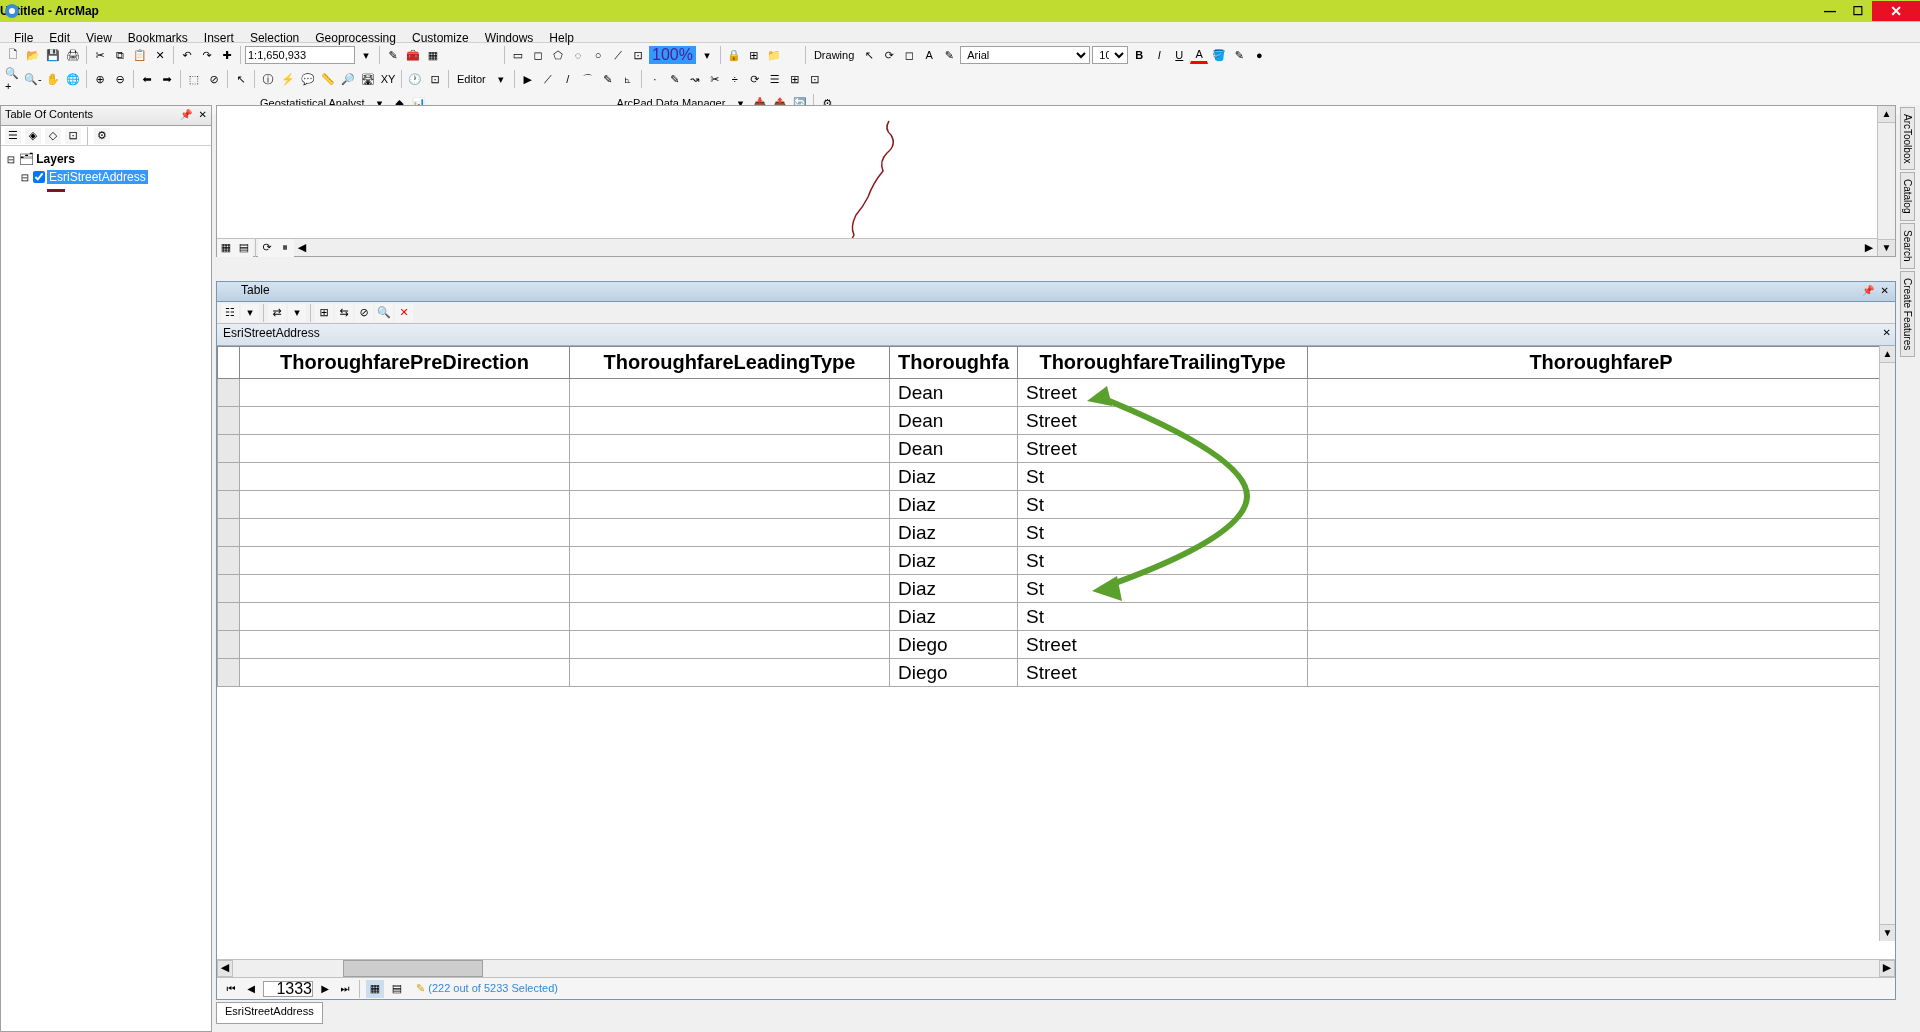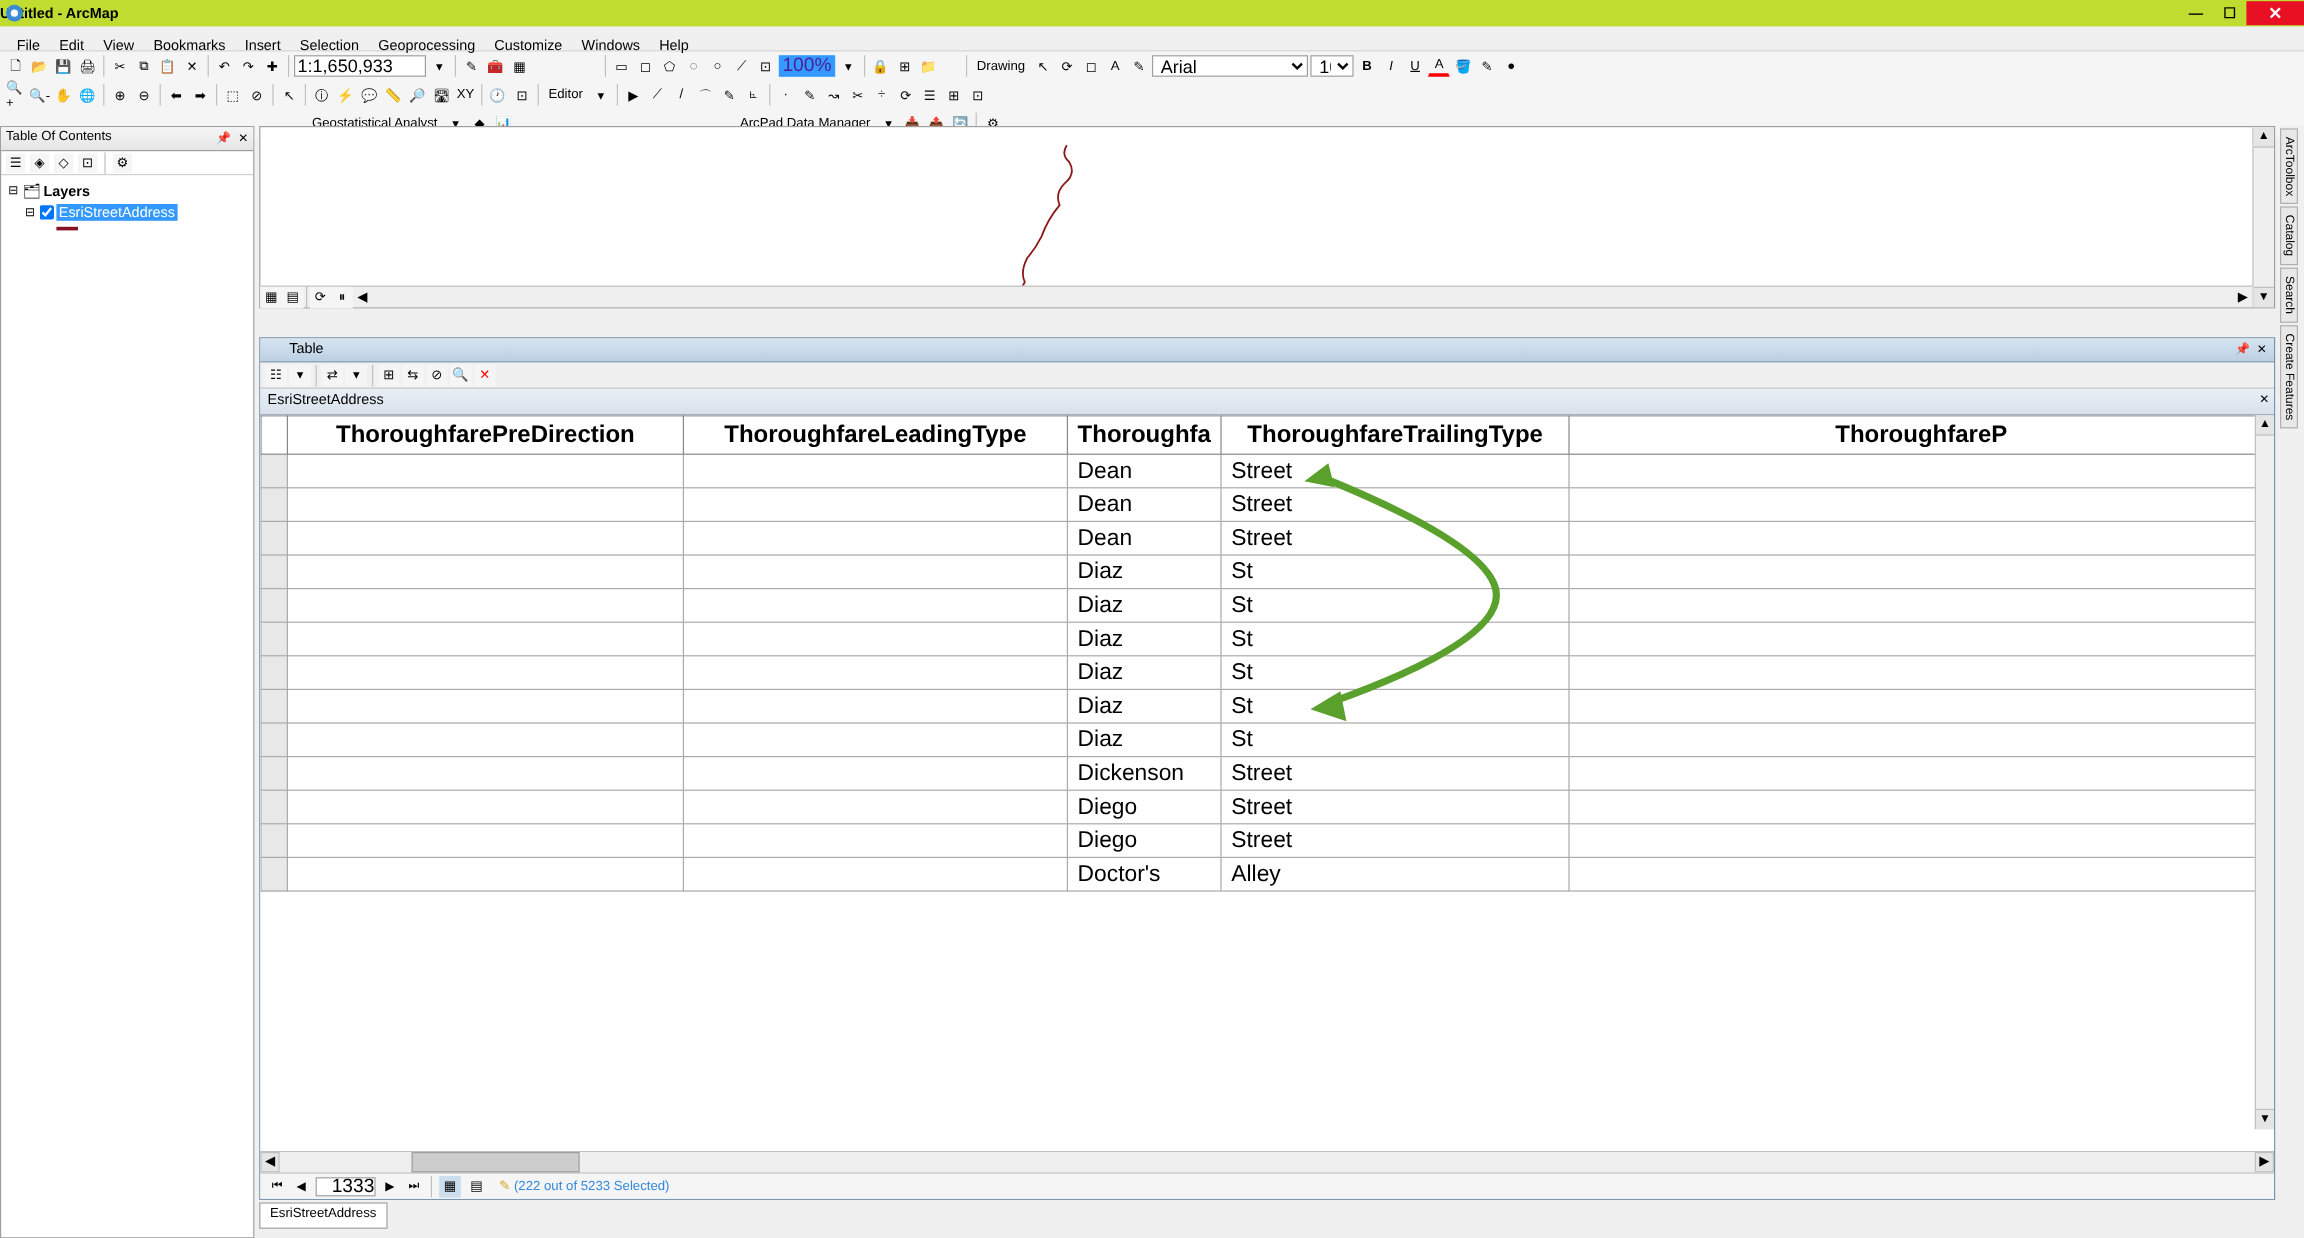--- a/index.html
+++ b/index.html
@@ -14,21 +14,21 @@
 
 
 .menubar { height: 21px; background: #f0f0f0; border-bottom: 1px solid #d0d0d0; display: flex; align-items: center; font-size: 12px; padding-left: 6px; gap: 0; }
 .menubar span { padding: 2px 8px; margin-top: 11px; }
 
 
 .toolbar-rows { background: #f5f5f5; }
 .toolbar-row { display: flex; align-items: center; height: 24px; padding: 1px 4px; gap: 2px; flex-wrap: nowrap; }
 .tb-btn { width: 18px; height: 18px; border: 1px solid transparent; display: inline-flex; align-items: center; justify-content: center; font-size: 11px; background: #f5f5f5; }
 .tb-sep { width: 1px; height: 18px; background: #c0c0c0; margin: 0 2px; }
-.tb-input { height: 18px; font-size: 15px; border: 1px solid #a0a0a0; padding: 0 2px; background: #fff; }
+.tb-input { height: 18px; font-size: 11px; border: 1px solid #a0a0a0; padding: 0 2px; background: #fff; }
 .tb-label { font-size: 11px; padding: 0 4px; }
 .tb-hl { background: #3399ff; color: #4c1d95; padding: 0 3px; }
 
 
 .main { position: absolute; top: 105px; left: 0; right: 0; bottom: 0; }
 
 
 .toc-panel { position: absolute; left: 0; top: 0; width: 212px; bottom: 0; border: 1px solid #a0a0a0; background: #fff; }
 .toc-header { height: 20px; background: linear-gradient(#f5f5f5,#e5e5e5); border-bottom: 1px solid #a0a0a0; font-size: 11px; padding: 2px 4px; position: relative; }
 .toc-header .pin { position: absolute; right: 18px; top: 3px; font-size: 10px; }
@@ -408,46 +408,30 @@
     <td></td>
     <td></td>
     <td>Diaz</td>
     <td>St</td>
     <td></td>
             </tr>
             <tr>
               <td class="row-header"></td>
     <td></td>
     <td></td>
-    <td>Dickenson</td>
-    <td>Street</td>
-    <td></td>
-            </tr>
-            <tr>
-              <td class="row-header"></td>
-    <td></td>
-    <td></td>
     <td>Diego</td>
     <td>Street</td>
     <td></td>
             </tr>
             <tr>
               <td class="row-header"></td>
     <td></td>
     <td></td>
     <td>Diego</td>
     <td>Street</td>
-    <td></td>
-            </tr>
-            <tr>
-              <td class="row-header"></td>
-    <td></td>
-    <td></td>
-    <td>Doctor's</td>
-    <td>Alley</td>
     <td></td>
             </tr>
           </tbody>
       </table>
       <svg class="annot-arrow" style="left:860px;top:30px;width:200px;height:240px">
         <path d="M 20 20 Q 170 80 170 120 Q 170 160 30 210"></path>
         <polygon points="30,10 10,25 35,30"></polygon>
         <polygon points="40,200 15,215 45,225"></polygon>
       </svg>
       <div class="vscroll-table"></div>

